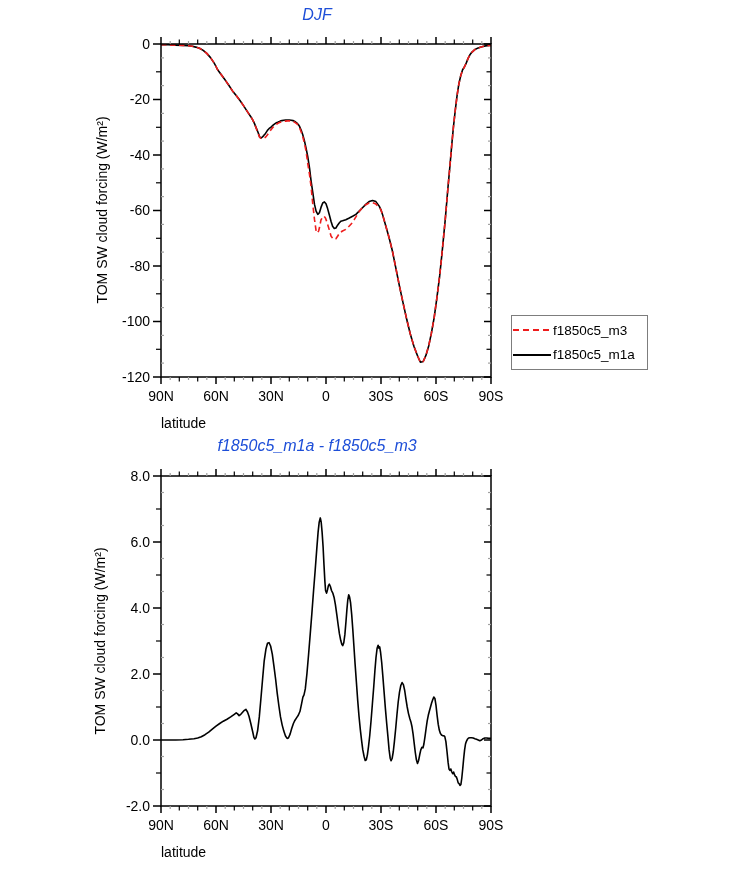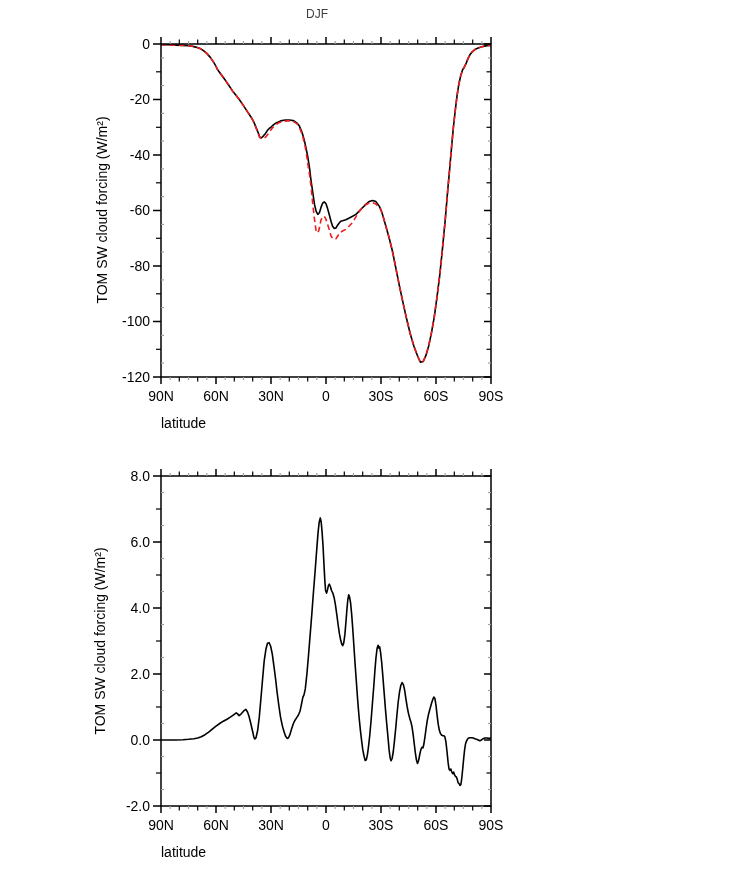--- a/index.html
+++ b/index.html
@@ -1,20 +1,20 @@
 <!DOCTYPE html>
 <html><head>
 <meta charset="utf-8">
 <style>
   html,body{margin:0;padding:0;background:#fff;}
   .canvas{position:relative;width:733px;height:869px;background:#ffffff;
           font-family:"Liberation Sans","DejaVu Sans",sans-serif;color:#000;overflow:hidden;}
   #plot-svg{position:absolute;left:0;top:0;}
-  .chart-title{position:absolute;width:340px;text-align:center;font-size:12px;line-height:19px;
-               color:#404040;white-space:nowrap;}
+  .chart-title{position:absolute;width:340px;text-align:center;font-size:16px;line-height:19px;
+               color:#1d4ed8;white-space:nowrap;font-style:italic;}
   .axis-xlabel{position:absolute;width:330px;text-align:left;font-size:14px;}
   .axis-ylabel{position:absolute;white-space:nowrap;font-size:14px;
                transform:translate(-50%,-50%) rotate(-90deg);}
   .legend{position:absolute;left:511px;top:315px;width:137px;height:55px;
           border:1px solid #7d7d7d;background:#fff;box-sizing:border-box;
           display:flex;flex-direction:column;justify-content:space-around;padding:2px 0;}
   .legend-row{display:flex;align-items:center;height:24px;}
   .legend-sample{flex:0 0 40px;height:12px;}
   .legend-label{font-size:13.5px;margin-left:1px;white-space:nowrap;}
 </style>
@@ -311,19 +311,34 @@
       <line x1="161" y1="492.5" x2="164" y2="492.5" stroke="#a0a0a0" stroke-width="1.2"></line>
       <line x1="491" y1="492.5" x2="488" y2="492.5" stroke="#a0a0a0" stroke-width="1.2"></line>
     </svg>
 
   <div class="chart-title" style="left:147px;top:5px;">DJF</div>
 
   <div class="axis-ylabel" style="left:102px;top:210px;">TOM SW cloud forcing (W/m²)</div>
 
   <div class="axis-xlabel" style="left:161px;top:415px;">latitude</div>
 
-
+  <div class="legend">
+    <div class="legend-row">
+      <svg class="legend-sample" width="40" height="12">
+        <line id="leg-line-0" x1="1" y1="6" x2="39" y2="6" stroke-width="1.8" stroke="#ee1c1c" stroke-dasharray="6,4"></line>
+      </svg>
+      <span class="legend-label">f1850c5_m3</span>
+    </div>
+    <div class="legend-row">
+      <svg class="legend-sample" width="40" height="12">
+        <line id="leg-line-1" x1="1" y1="6" x2="39" y2="6" stroke-width="1.8" stroke="#000000"></line>
+      </svg>
+      <span class="legend-label">f1850c5_m1a</span>
+    </div>
+  </div>
+
+  <div class="chart-title" style="left:147px;top:436px;">f1850c5_m1a - f1850c5_m3</div>
 
   <div class="axis-ylabel" style="left:100px;top:641px;">TOM SW cloud forcing (W/m²)</div>
 
   <div class="axis-xlabel" style="left:161px;top:844px;">latitude</div>
 
 </div>
 
 </body></html>

